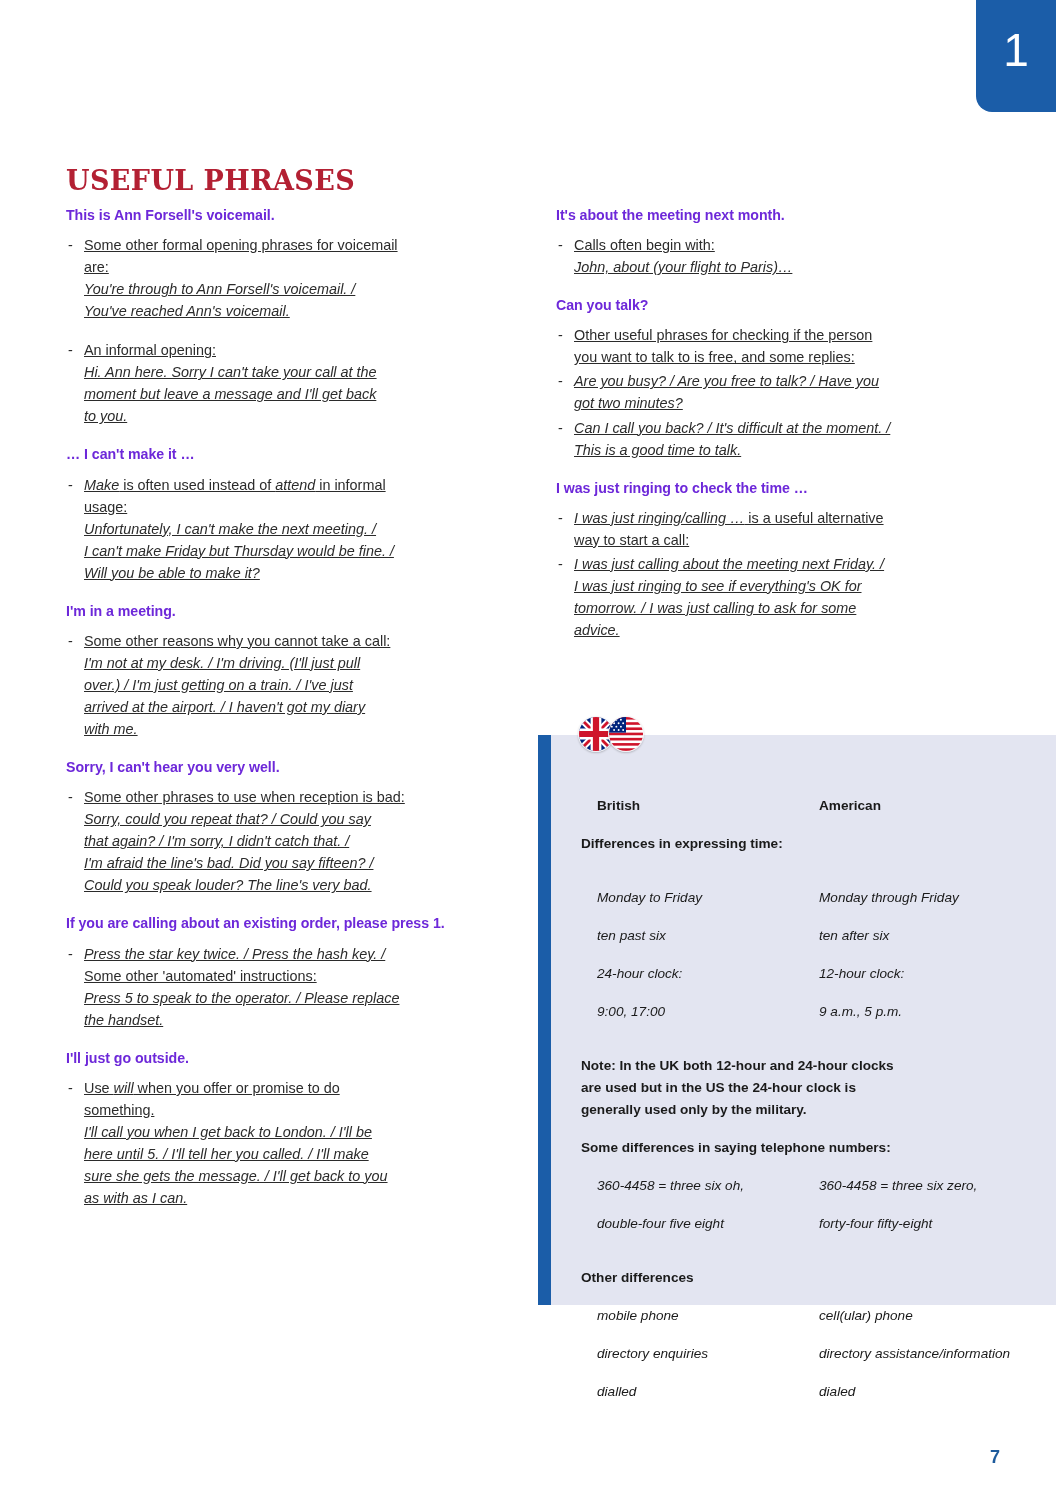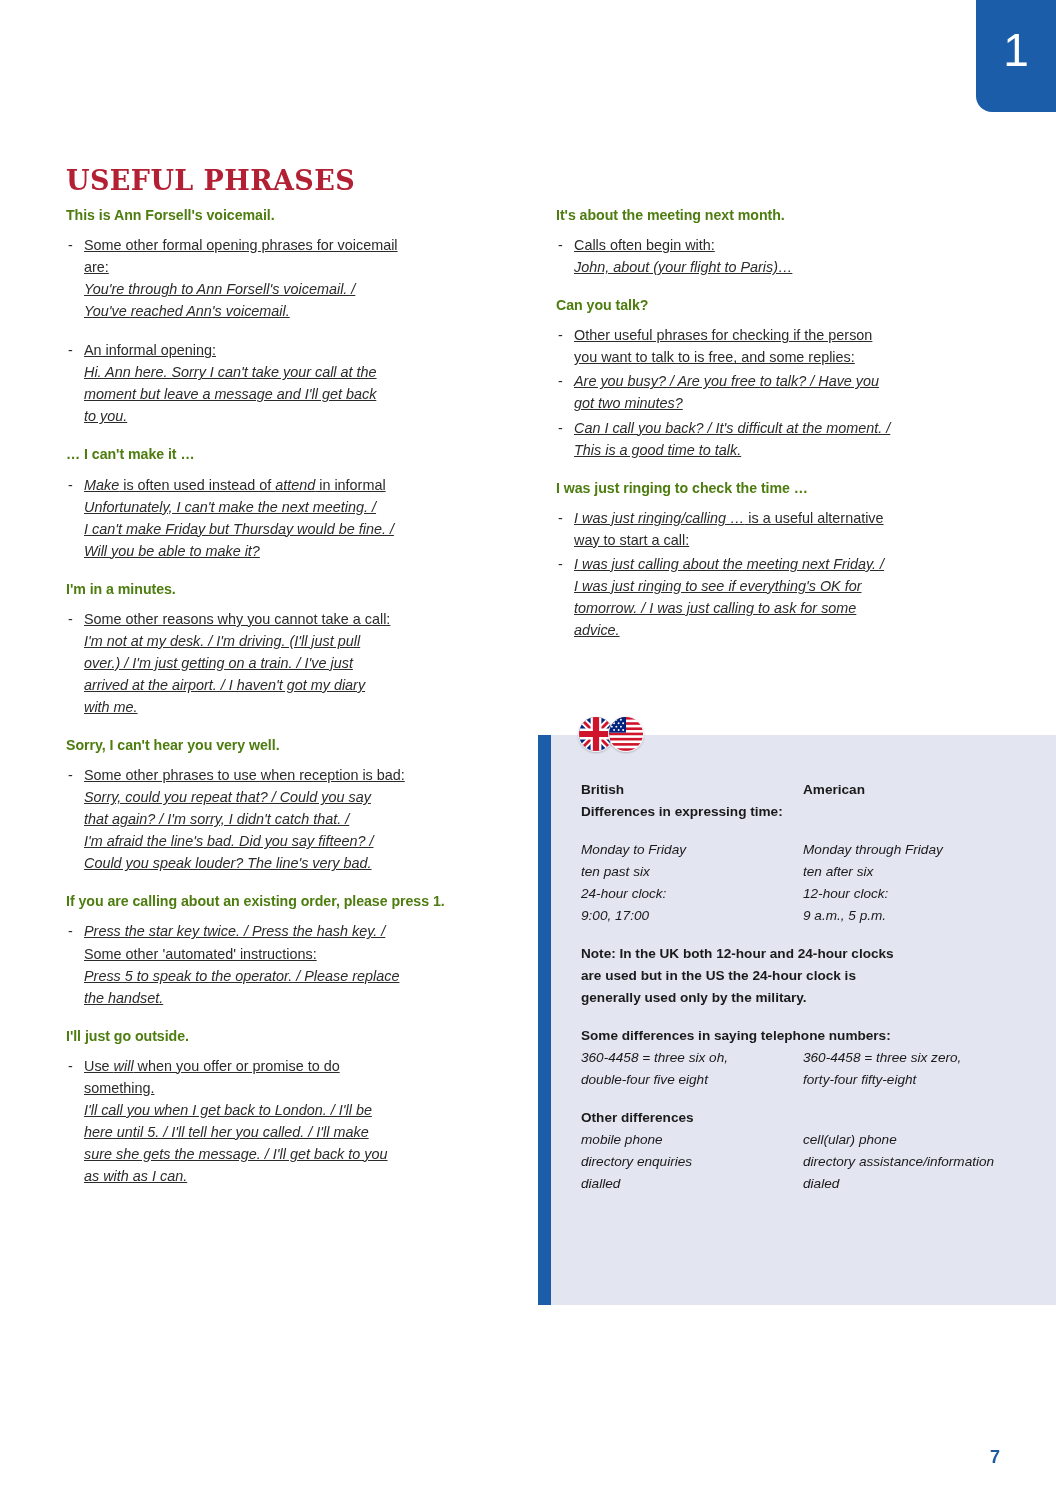--- a/index.html
+++ b/index.html
@@ -44,21 +44,21 @@
     width:433px;
   }
   .col-left{left:66px;}
   .col-right{left:556px;}
 
   .sec{margin-bottom:17px;}
   .sec:last-child{margin-bottom:0;}
 
   h3.sub{
     margin:0 0 9px 0;
-    color:#4d7c0f;
+    color:#6d28d9;
     font-size:14.2px;
     font-weight:bold;
     line-height:1.42;
     letter-spacing:-0.05px;
   }
 
   ul.items{
     list-style:none;
     margin:0;padding:0;
   }
@@ -105,21 +105,21 @@
     overflow:hidden;
     border:1.5px solid #f4f4f6;
     box-sizing:border-box;
     box-shadow:0 1px 2px rgba(0,0,0,.2);
   }
   .flag-uk{left:0;}
   .flag-us{left:30px;}
 
   .bi-row{
     display:flex;
-    margin:0;
+    margin:16px;
   }
   .bi-col{width:222px;flex:none;}
   .bi-col.wide{width:250px;}
   .bi-b{font-weight:bold;font-size:13.6px;color:#1a1a1a;line-height:1.6;}
   .bi-i{font-style:italic;font-size:13.6px;color:#1a1a1a;line-height:1.62;}
   .bi-block{font-weight:bold;font-size:13.6px;color:#1a1a1a;line-height:1.62;}
   .gap{height:16px;}
 
   
   .folio{
@@ -167,29 +167,30 @@
         </li>
       </ul>
     </div>
     <div class="sec">
       <h3 class="sub">… I can't make it …</h3>
       <ul class="items">
         <li>
           <span class="dash">-</span>
           <span class="lines">
             <span class="ln"><em>Make</em> is often used instead of <em>attend</em> in informal</span>
+            <span class="ln">usage:</span>
             <span class="ln it">Unfortunately, I can't make the next meeting. /</span>
             <span class="ln it"> I can't make Friday but Thursday would be fine. /</span>
             <span class="ln it">Will you be able to make it?</span>
           </span>
         </li>
       </ul>
     </div>
     <div class="sec">
-      <h3 class="sub">I'm in a minutes.</h3>
+      <h3 class="sub">I'm in a meeting.</h3>
       <ul class="items">
         <li>
           <span class="dash">-</span>
           <span class="lines">
             <span class="ln">Some other reasons why you cannot take a call:</span>
             <span class="ln it">I'm not at my desk. / I'm driving. (I'll just pull</span>
             <span class="ln it">over.) / I'm just getting on a train. / I've just</span>
             <span class="ln it">arrived at the airport. / I haven't got my diary</span>
             <span class="ln it">with me.</span>
           </span>

